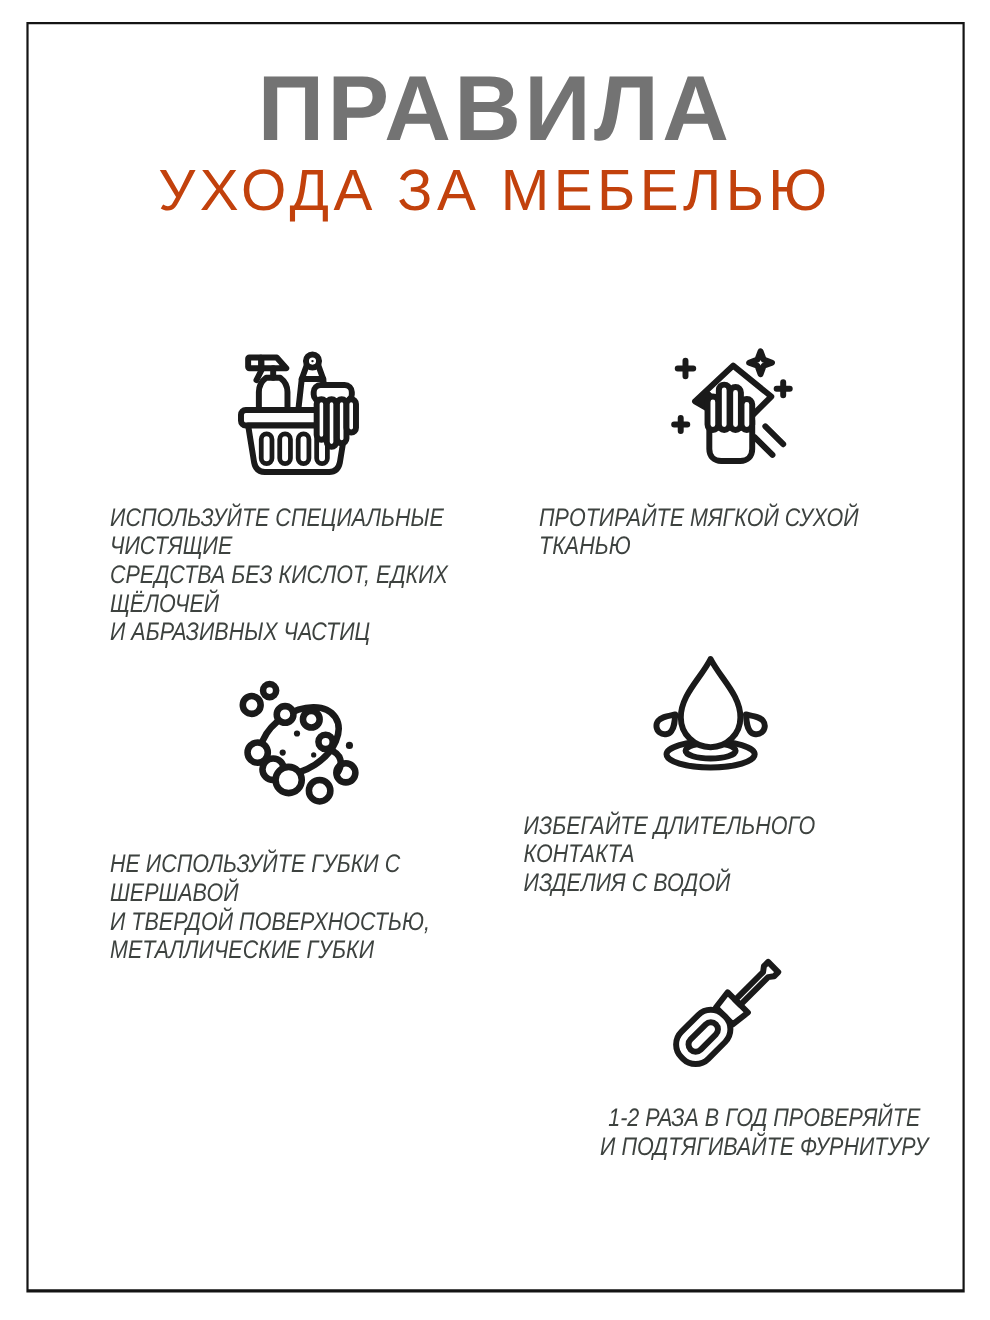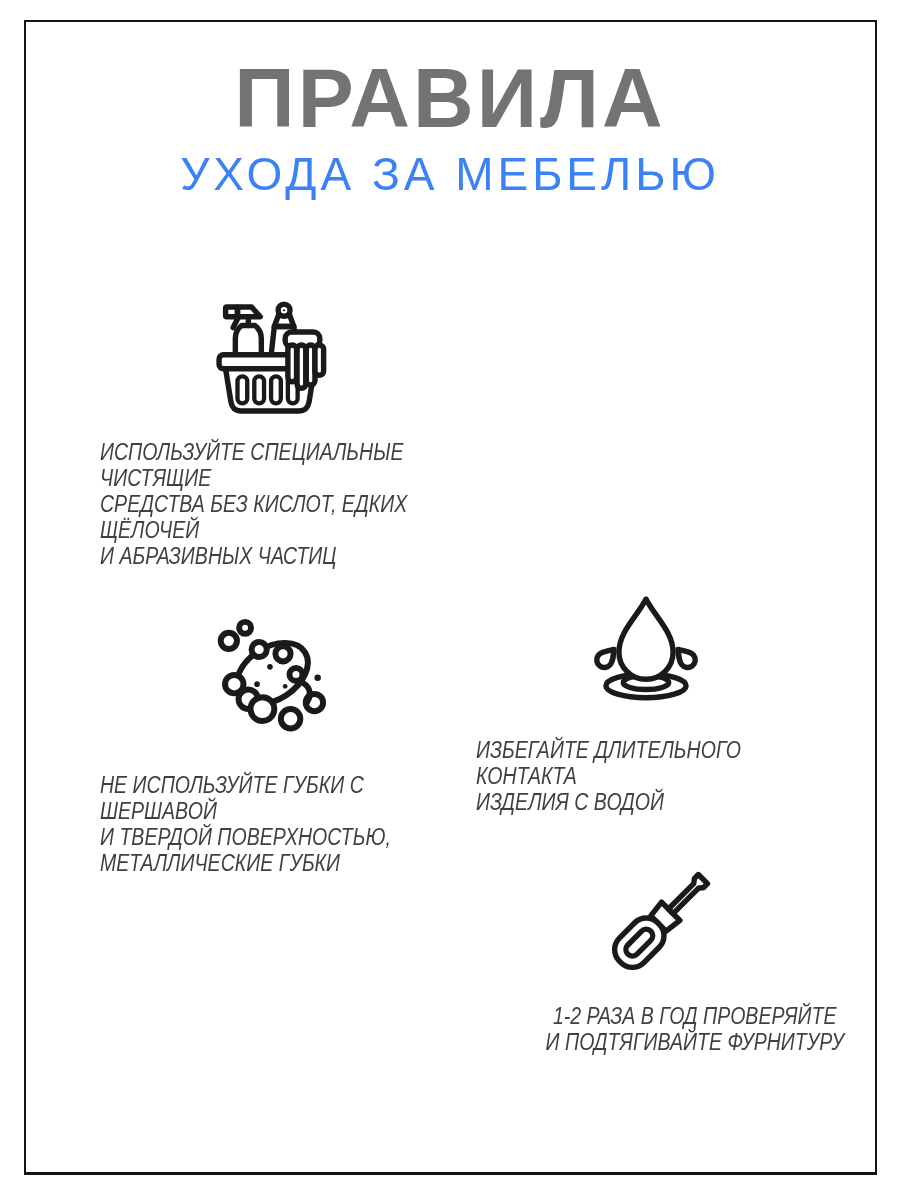--- a/index.html
+++ b/index.html
@@ -11,25 +11,25 @@
     position:absolute; left:24px; top:20px; width:853px; height:1155px;
     box-sizing:border-box; border:2px solid #141414; border-bottom-width:3px;
   }
   .title {
     position:absolute; left:0; right:0; top:56px; text-align:center;
     font-size:84px; line-height:84px; font-weight:800; letter-spacing:3px;
     color:#737373; white-space:nowrap;
   }
   .subtitle {
     position:absolute; left:0; right:0; top:146px; text-align:center;
-    font-size:46px; line-height:56px; font-weight:100; letter-spacing:4px;
-    color:#3b82f6; white-space:nowrap;
+    font-size:53px; line-height:56px; font-weight:100; letter-spacing:4px;
+    color:#c2410c; white-space:nowrap;
   }
   .card { position:absolute; width:360px; height:240px; }
-  .c1 { left:100px; top:294px; }
+  .c1 { left:100px; top:312px; }
   .c2 { left:490px; top:315px; }
   .c3 { left:100px; top:617px; }
   .c4 { left:476px; top:585px; }
   .c5 { left:100px; top:857px; }
   .c6 { left:490px; top:857px;text-align:center; }
   .iconbox { position:absolute; left:105px; top:0; width:130px; height:130px; }
   .c5 .iconbox { left:108px; }
   .caption {
     position:absolute; left:0; font-style:italic; font-size:23px; line-height:26px;
     color:#3d423f; white-space:pre-line; transform:scaleX(0.85);
@@ -88,20 +88,39 @@
         <rect x="85" y="47" width="8" height="40" rx="4" class="fw"></rect>
         <rect x="93.5" y="47" width="8" height="37" rx="4" class="fw"></rect>
         <rect x="101.5" y="47" width="8" height="28" rx="4" class="fw"></rect>
       </svg>
     </div>
     <div class="caption">ИСПОЛЬЗУЙТЕ СПЕЦИАЛЬНЫЕ ЧИСТЯЩИЕ
 СРЕДСТВА БЕЗ КИСЛОТ, ЕДКИХ ЩЁЛОЧЕЙ
 И АБРАЗИВНЫХ ЧАСТИЦ</div>
   </div>
 
+  <div class="card c2">
+    <div class="iconbox ic2">
+      <svg viewBox="0 0 120 120" aria-hidden="true">
+        <path d="M26 12 v13 M19.5 18.5 h13"></path>
+        <path d="M89 4 l2.6 7 7 2.6 -7 2.6 -2.6 7 -2.6 -7 -7 -2.6 7 -2.6 z" class="fw"></path>
+        <path d="M108 30 v11 M102.5 35.5 h11"></path>
+        <path d="M22 60 v11 M16.5 65.5 h11"></path>
+        <path d="M34 46 L66 16 L98 42 L72 68 Z" class="fw"></path>
+        <path d="M45 40 l6 6 -6 6 -6 -6 z"></path>
+        <path d="M84 76 l15 15 M93 67 l15 15"></path>
+        <path d="M46 62 v24 c0 6 4 10 10 10 h16 c6 0 10 -4 10 -10 v-24" class="fw"></path>
+        <rect x="44.5" y="42" width="9" height="28" rx="4.5" class="fw"></rect>
+        <rect x="54" y="32" width="9" height="38" rx="4.5" class="fw"></rect>
+        <rect x="63.5" y="34" width="9" height="36" rx="4.5" class="fw"></rect>
+        <rect x="73" y="44" width="9" height="26" rx="4.5" class="fw"></rect>
+      </svg>
+    </div>
+    <div class="caption">ПРОТИРАЙТЕ МЯГКОЙ СУХОЙ ТКАНЬЮ</div>
+  </div>
 
   <div class="card c3">
     <div class="iconbox ic3">
       <svg viewBox="0 0 120 120" aria-hidden="true">
         <circle cx="37" cy="10" r="5.5"></circle>
         <circle cx="22" cy="22" r="7.5"></circle>
         <ellipse cx="62" cy="52" rx="36" ry="24" transform="rotate(-33 62 52)" class="fw"></ellipse>
         <circle cx="72" cy="34" r="7"></circle>
         <circle cx="84" cy="53" r="6"></circle>
         <circle cx="50" cy="30" r="7" class="fw"></circle>

